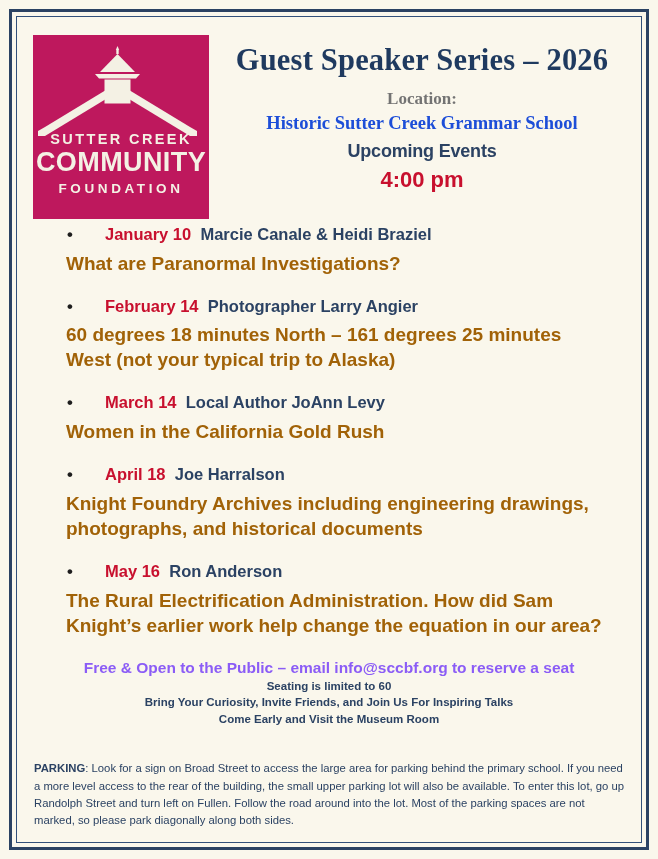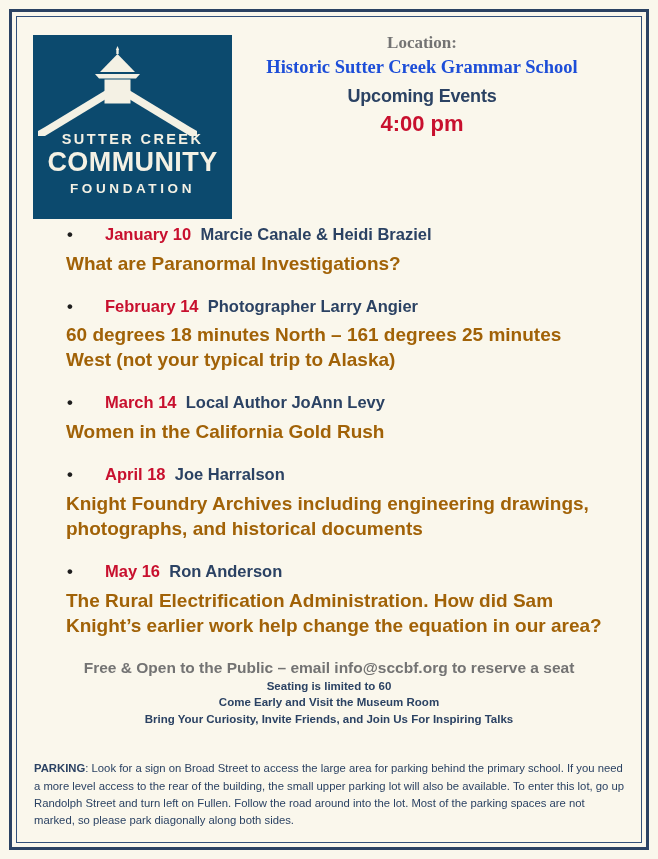--- a/index.html
+++ b/index.html
@@ -54,23 +54,23 @@
   
   .header {
     position: relative;
     height: 196px;
   }
 
   .logo {
     position: absolute;
     left: 11px;
     top: 13px;
-    width: 199px;
+    width: 176px;
     height: 184px;
-    background: #0c4a6e;
+    background: #be185d;
     overflow: hidden;
   }
   .logo-mark {
     position: absolute;
     left: 0;
     top: 4px;
     width: 169px;
     height: 100px;
   }
   .logo-text {
@@ -203,21 +203,21 @@
 
   
   .footer {
     margin-top: 12px;
     text-align: center;
   }
   .footer-main {
     font-family: "Liberation Sans", sans-serif;
     font-weight: bold;
     font-size: 15.5px;
-    color: #737373;
+    color: #8b5cf6;
     line-height: 1.3;
   }
   .footer-sub {
     font-family: "Liberation Sans", sans-serif;
     font-weight: bold;
     font-size: 11.5px;
     color: #2b4263;
     line-height: 1.42;
   }
 
@@ -269,20 +269,21 @@
           <path d="M157 88 L157 97 L164 97 L164 92 Z" fill="#f4f1e4"></path>
         </svg>
         <div class="logo-text">
           <div class="logo-l1">SUTTER CREEK</div>
           <div class="logo-l2">COMMUNITY</div>
           <div class="logo-l4">FOUNDATION</div>
         </div>
       </div>
 
       <div class="header-text">
+        <div class="title-main">Guest Speaker Series – 2026</div>
         <div class="title-location-label">Location:</div>
         <div class="title-location">Historic Sutter Creek Grammar School</div>
         <div class="title-upcoming">Upcoming Events</div>
         <div class="title-time">4:00 pm</div>
       </div>
 
     </div>
 
     <div class="events">
 
@@ -319,22 +320,22 @@
           <span class="event-bullet">•</span><span class="event-date">May 16</span><span>&nbsp;&nbsp;</span><span class="event-speaker">Ron Anderson</span>
         </div>
         <div class="event-desc">The Rural Electrification Administration.  How did Sam Knight’s earlier work help change the equation in our area?</div>
       </div>
 
     </div>
 
     <div class="footer">
       <div class="footer-main">Free &amp; Open to the Public – email info@sccbf.org to reserve a seat</div>
       <div class="footer-sub">Seating is limited to 60</div>
+      <div class="footer-sub">Bring Your Curiosity, Invite Friends, and Join Us For Inspiring Talks</div>
       <div class="footer-sub">Come Early and Visit the Museum Room</div>
-      <div class="footer-sub">Bring Your Curiosity, Invite Friends, and Join Us For Inspiring Talks</div>
     </div>
 
     <div class="parking">
       <span class="parking-label">PARKING</span><span>:  Look for a sign on Broad Street to access the large area for parking behind the primary school.  If you need a more level access to the rear of the building, the small upper parking lot will also be available.  To enter this lot, go up Randolph Street and turn left on Fullen.  Follow the road around into the lot.  Most of the parking spaces are not marked, so please park diagonally along both sides.</span>
     </div>
 
   </div>
 </div>
 
 </body></html>

